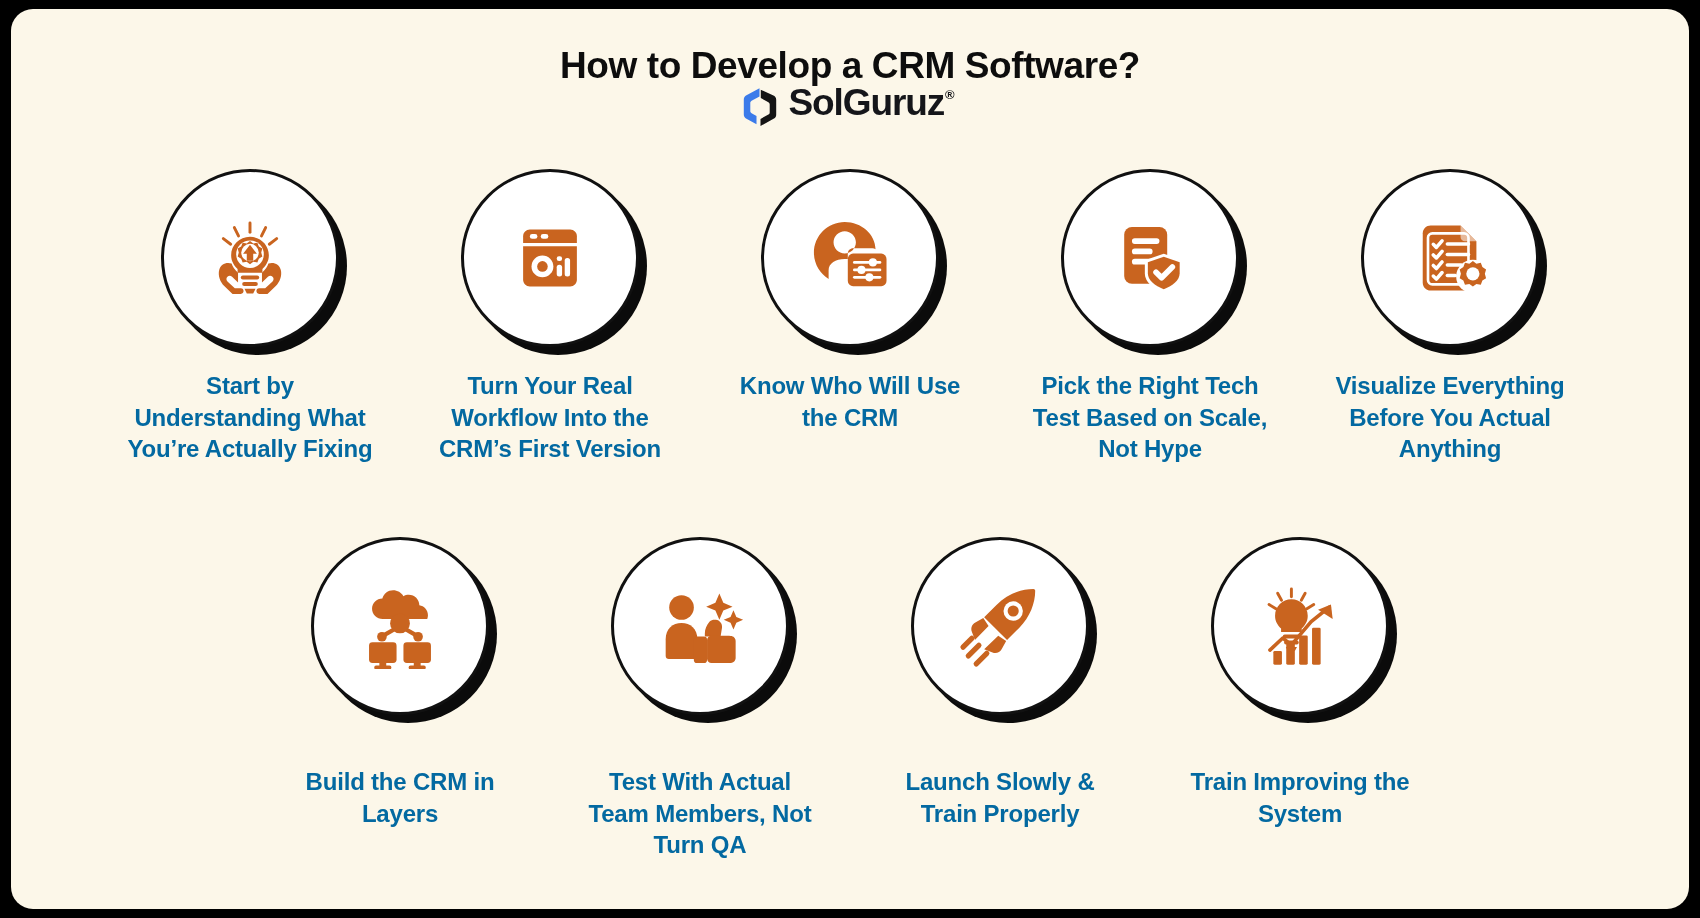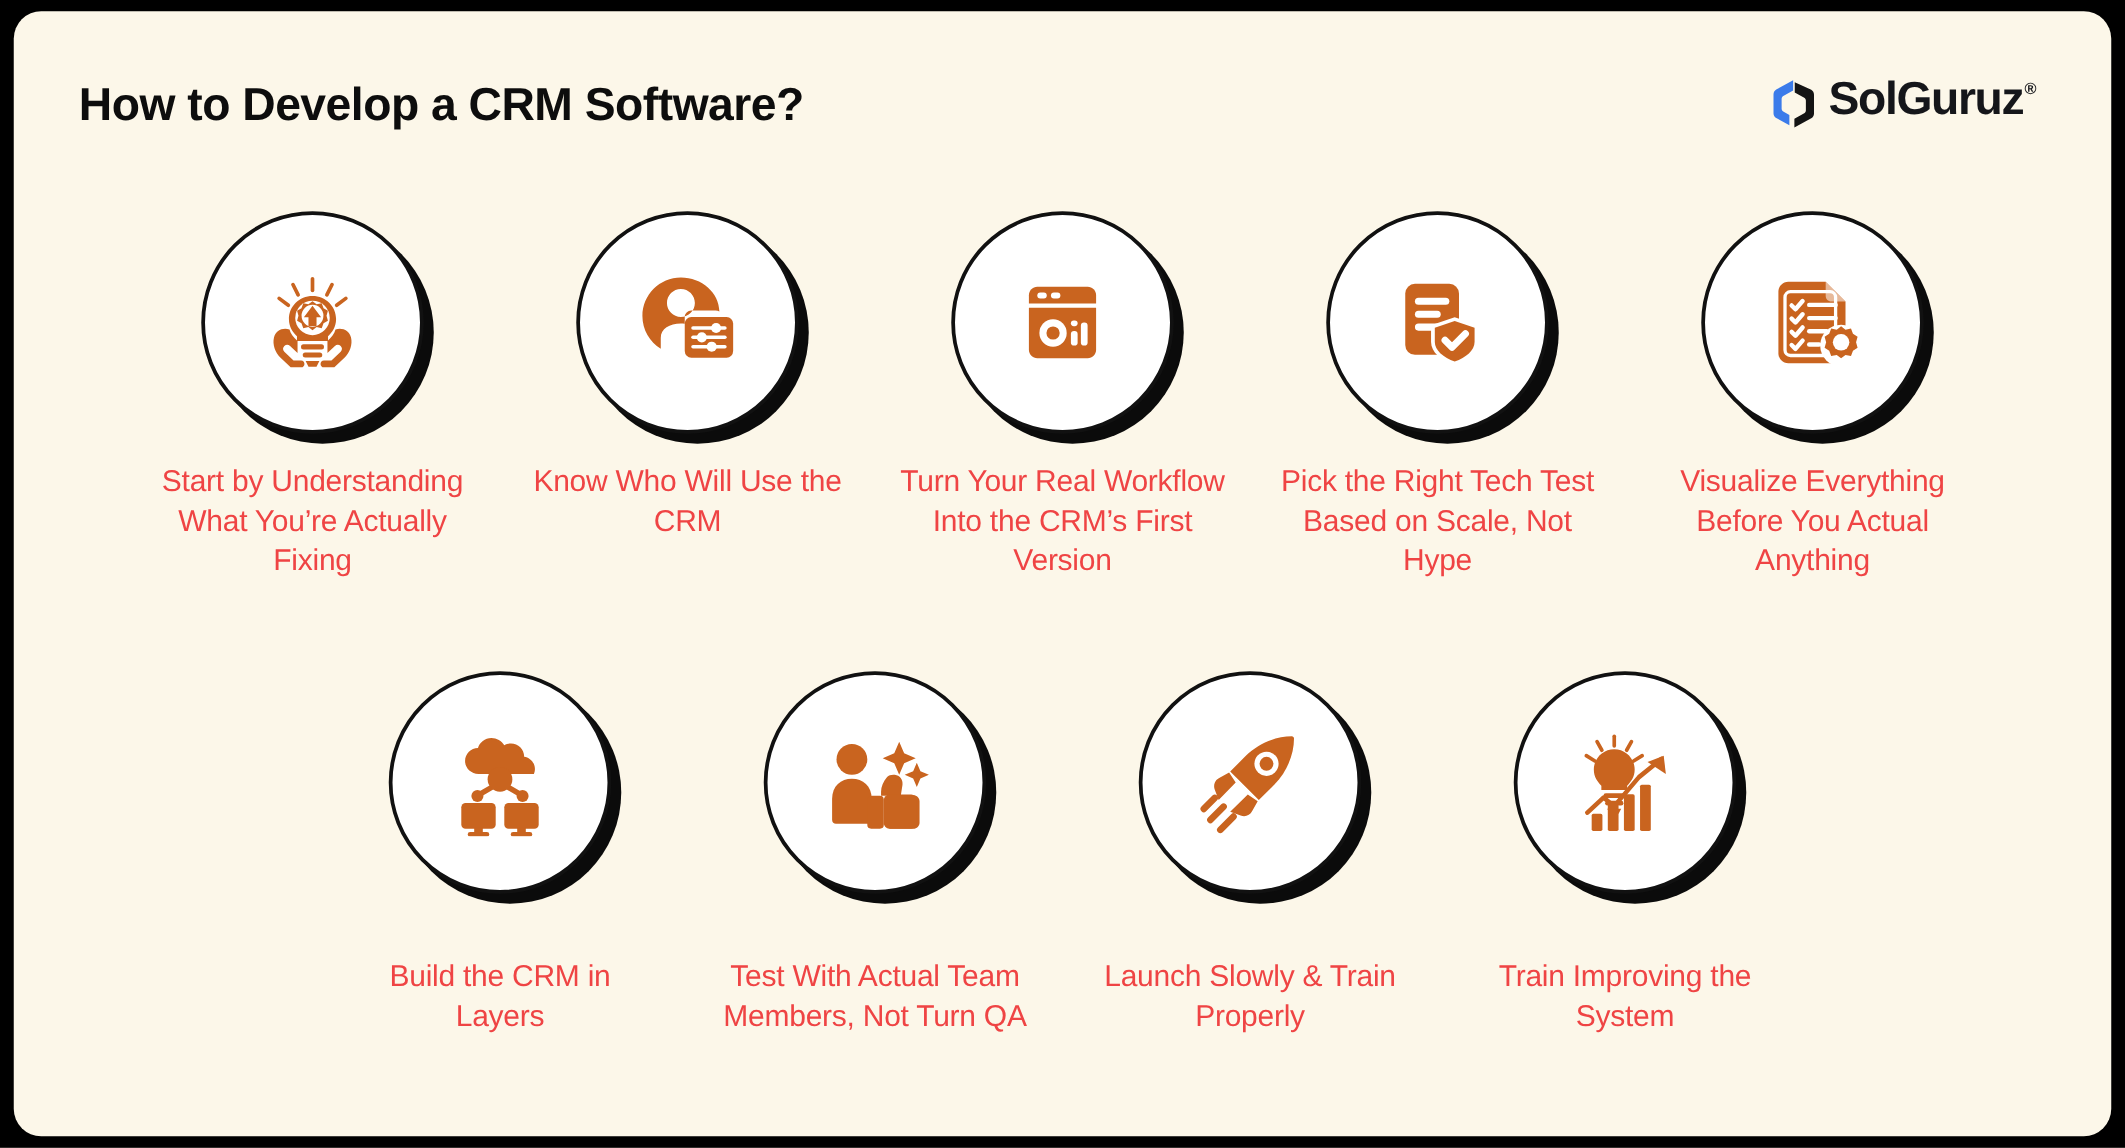--- a/index.html
+++ b/index.html
@@ -33,20 +33,21 @@
   #header {
     position: absolute;
     top: 38px;
     left: 0;
     right: 0;
     height: 72px;
     display: flex;
     align-items: center;
     justify-content: space-between;
     padding: 0 52px 0 52px;
+    flex-direction: column;
   }
 
   #page-title {
     font-size: 37px;
     font-weight: 700;
     color: #0D0D0D;
     letter-spacing: -0.4px;
     line-height: 1;
     font-stretch: condensed;
   }
@@ -120,23 +121,23 @@
     background: #FFFFFF;
     border: 3px solid #111111;
     display: flex;
     align-items: center;
     justify-content: center;
   }
   .circle svg { display: block; }
 
   .caption {
     font-size: 24px;
-    font-weight: 400;
+    font-weight: 700;
     line-height: 1.32;
-    color: #ef4444;
+    color: #0369a1;
     text-align: center;
     letter-spacing: -0.2px;
     max-width: 260px;
     font-stretch: condensed;
   }
   #row-2 .caption { max-width: 248px; margin-top: 28px; }
 </style>
 </head>
 <body>
 
@@ -184,61 +185,61 @@
             </svg>
           </div>
         </div>
         <div class="caption">Start by Understanding What You’re Actually Fixing</div>
       </div>
 
       <div class="step">
         <div class="circle-wrap">
           <div class="circle-shadow"></div>
           <div class="circle">
-            <svg width="88" height="88" viewBox="0 0 100 100" fill="#C9641F">
-              <path d="M44 9 C24.7 9 9 24.7 9 44 C9 56.6 15.7 67.7 25.7 73.8 L25.7 64 C25.7 55.8 33.6 51 44 51 C45.2 51 46.4 51.1 47.5 51.2 L47.5 45 C47.5 41.7 50.2 39 53.5 39 L75.5 39 C76.8 39 78 39.4 79 40.1 C78.8 22.8 63 9 44 9 Z M44 19.5 C51 19.5 56.7 25.2 56.7 32.2 C56.7 39.2 51 44.9 44 44.9 C37 44.9 31.3 39.2 31.3 32.2 C31.3 25.2 37 19.5 44 19.5 Z"></path>
-              <rect x="47.5" y="45" width="44" height="37" rx="6"></rect>
-              <g stroke="#FFFFFF" stroke-width="3.2" stroke-linecap="round">
-                <line x1="55" y1="55" x2="84" y2="55"></line>
-                <line x1="55" y1="63.5" x2="84" y2="63.5"></line>
-                <line x1="55" y1="72" x2="84" y2="72"></line>
-              </g>
-              <circle cx="76" cy="55" r="4.6" fill="#FFFFFF"></circle>
-              <circle cx="63" cy="63.5" r="4.6" fill="#FFFFFF"></circle>
-              <circle cx="72" cy="72" r="4.6" fill="#FFFFFF"></circle>
-            </svg>
-          </div>
-        </div>
-        <div class="caption">Know Who Will Use the CRM</div>
-      </div>
-
-      <div class="step">
-        <div class="circle-wrap">
-          <div class="circle-shadow"></div>
-          <div class="circle">
             <svg width="84" height="84" viewBox="0 0 100 100" fill="#C9641F">
               <path d="M18 24 C18 19.6 21.6 16 26 16 L74 16 C78.4 16 82 19.6 82 24 L82 32 L18 32 Z"></path>
               <rect x="26" y="21.5" width="9" height="5.6" rx="2.8" fill="#FFFFFF"></rect>
               <rect x="39" y="21.5" width="9" height="5.6" rx="2.8" fill="#FFFFFF"></rect>
               <path d="M18 36 L82 36 L82 76 C82 80.4 78.4 84 74 84 L26 84 C21.6 84 18 80.4 18 76 Z"></path>
               <circle cx="41" cy="60" r="13" fill="#FFFFFF"></circle>
               <circle cx="41" cy="60" r="6.3" fill="#C9641F"></circle>
               <rect x="58" y="58" width="6.4" height="14" rx="3" fill="#FFFFFF"></rect>
               <rect x="67.5" y="50" width="6.4" height="22" rx="3" fill="#FFFFFF"></rect>
               <rect x="58" y="48" width="6.4" height="5.5" rx="2.7" fill="#FFFFFF"></rect>
             </svg>
           </div>
         </div>
         <div class="caption">Turn Your Real Workflow Into the CRM’s First Version</div>
       </div>
 
       <div class="step">
         <div class="circle-wrap">
           <div class="circle-shadow"></div>
           <div class="circle">
+            <svg width="88" height="88" viewBox="0 0 100 100" fill="#C9641F">
+              <path d="M44 9 C24.7 9 9 24.7 9 44 C9 56.6 15.7 67.7 25.7 73.8 L25.7 64 C25.7 55.8 33.6 51 44 51 C45.2 51 46.4 51.1 47.5 51.2 L47.5 45 C47.5 41.7 50.2 39 53.5 39 L75.5 39 C76.8 39 78 39.4 79 40.1 C78.8 22.8 63 9 44 9 Z M44 19.5 C51 19.5 56.7 25.2 56.7 32.2 C56.7 39.2 51 44.9 44 44.9 C37 44.9 31.3 39.2 31.3 32.2 C31.3 25.2 37 19.5 44 19.5 Z"></path>
+              <rect x="47.5" y="45" width="44" height="37" rx="6"></rect>
+              <g stroke="#FFFFFF" stroke-width="3.2" stroke-linecap="round">
+                <line x1="55" y1="55" x2="84" y2="55"></line>
+                <line x1="55" y1="63.5" x2="84" y2="63.5"></line>
+                <line x1="55" y1="72" x2="84" y2="72"></line>
+              </g>
+              <circle cx="76" cy="55" r="4.6" fill="#FFFFFF"></circle>
+              <circle cx="63" cy="63.5" r="4.6" fill="#FFFFFF"></circle>
+              <circle cx="72" cy="72" r="4.6" fill="#FFFFFF"></circle>
+            </svg>
+          </div>
+        </div>
+        <div class="caption">Know Who Will Use the CRM</div>
+      </div>
+
+      <div class="step">
+        <div class="circle-wrap">
+          <div class="circle-shadow"></div>
+          <div class="circle">
             <svg width="86" height="86" viewBox="0 0 100 100" fill="#C9641F">
               <rect x="20" y="14" width="50" height="66" rx="9"></rect>
               <g fill="#FFFFFF">
                 <rect x="29" y="27" width="32" height="6.6" rx="3.3"></rect>
                 <rect x="29" y="39" width="24" height="6.6" rx="3.3"></rect>
                 <rect x="29" y="51" width="28" height="6.6" rx="3.3"></rect>
               </g>
               <path d="M66 45 L88 52.5 L88 68 C88 78 78.5 85.5 66 90 C53.5 85.5 44 78 44 68 L44 52.5 Z" fill="#FFFFFF"></path>
               <path d="M66 48.5 L84.5 54.8 L84.5 67.8 C84.5 76 76.5 82.4 66 86.3 C55.5 82.4 47.5 76 47.5 67.8 L47.5 54.8 Z"></path>
               <path d="M57 66.5 L63.5 73 L76 60.5" stroke="#FFFFFF" stroke-width="6.5" fill="none" stroke-linecap="round" stroke-linejoin="round"></path>

